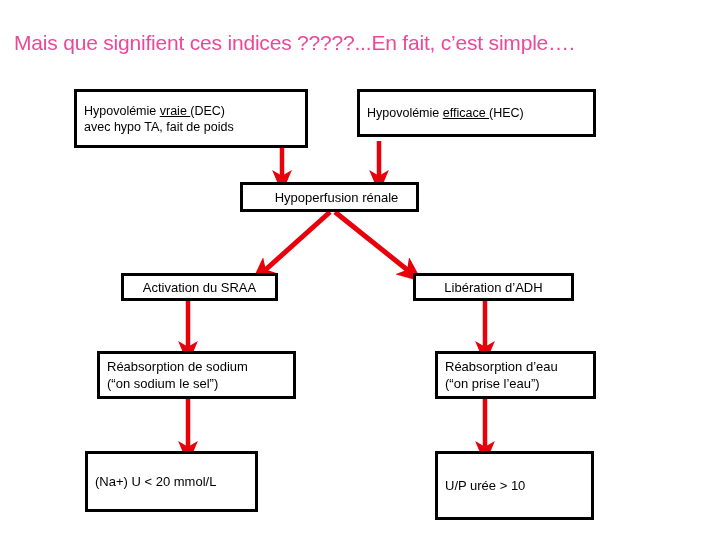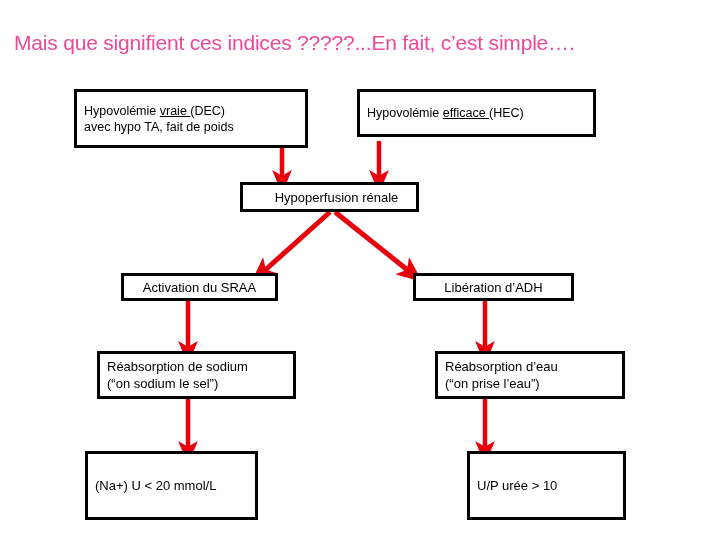--- a/index.html
+++ b/index.html
@@ -126,26 +126,26 @@
 
   <div class="node center bigger" style="left:413px; top:273px; width:161px; height:28px;">
     <div class="line">Libération d’ADH</div>
   </div>
 
   <div class="node bigger" style="left:85px; top:351px; width:199px; height:48px;margin-left:12px;">
     <div class="line">Réabsorption de sodium</div>
     <div class="line">(“on sodium le sel”)</div>
   </div>
 
-  <div class="node bigger" style="left:435px; top:351px; width:190px; height:48px;">
+  <div class="node bigger" style="left:435px; top:351px; width:161px; height:48px;">
     <div class="line">Réabsorption d’eau</div>
     <div class="line">(“on prise l’eau”)</div>
   </div>
 
-  <div class="node bigger" style="left:85px; top:451px; width:173px; height:69px;">
+  <div class="node bigger" style="left:85px; top:451px; width:173px; height:61px;">
     <div class="line">(Na+) U &lt; 20 mmol/L</div>
   </div>
 
-  <div class="node bigger" style="left:435px; top:451px; width:159px; height:69px;margin-left:32px;">
+  <div class="node bigger" style="left:435px; top:451px; width:159px; height:69px;">
     <div class="line">U/P urée &gt; 10</div>
   </div>
 
 </div>
 
 </body></html>

